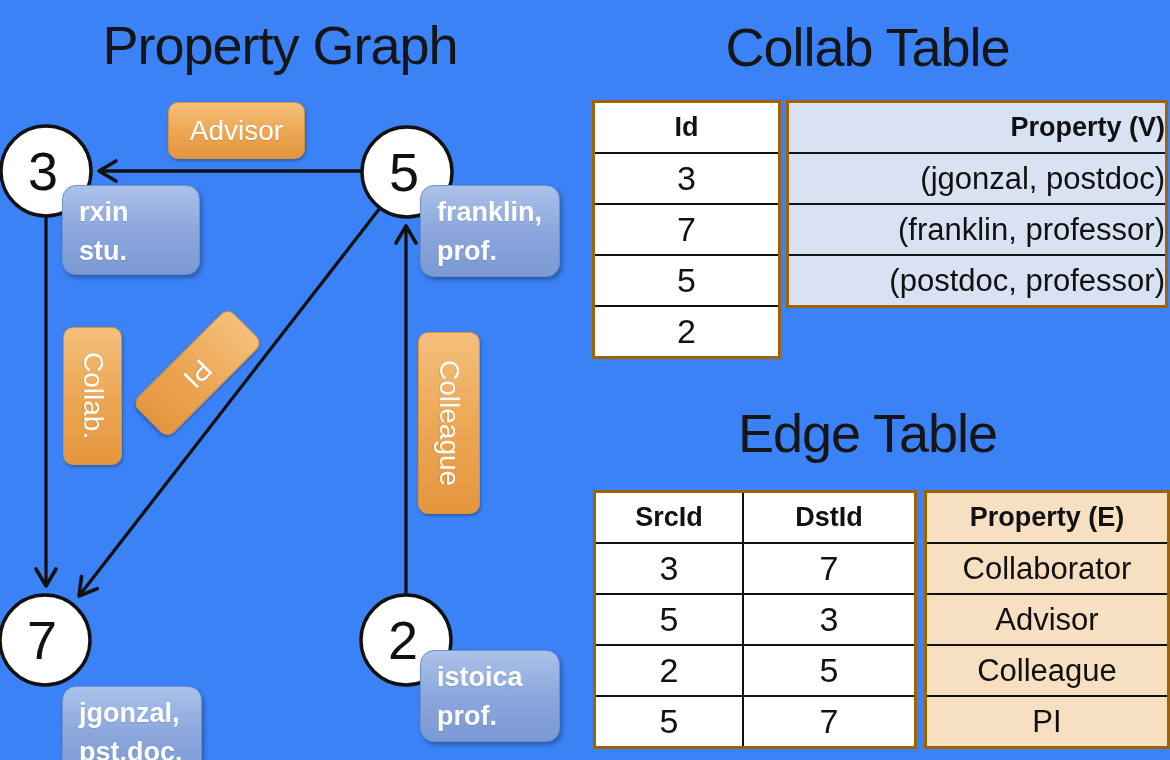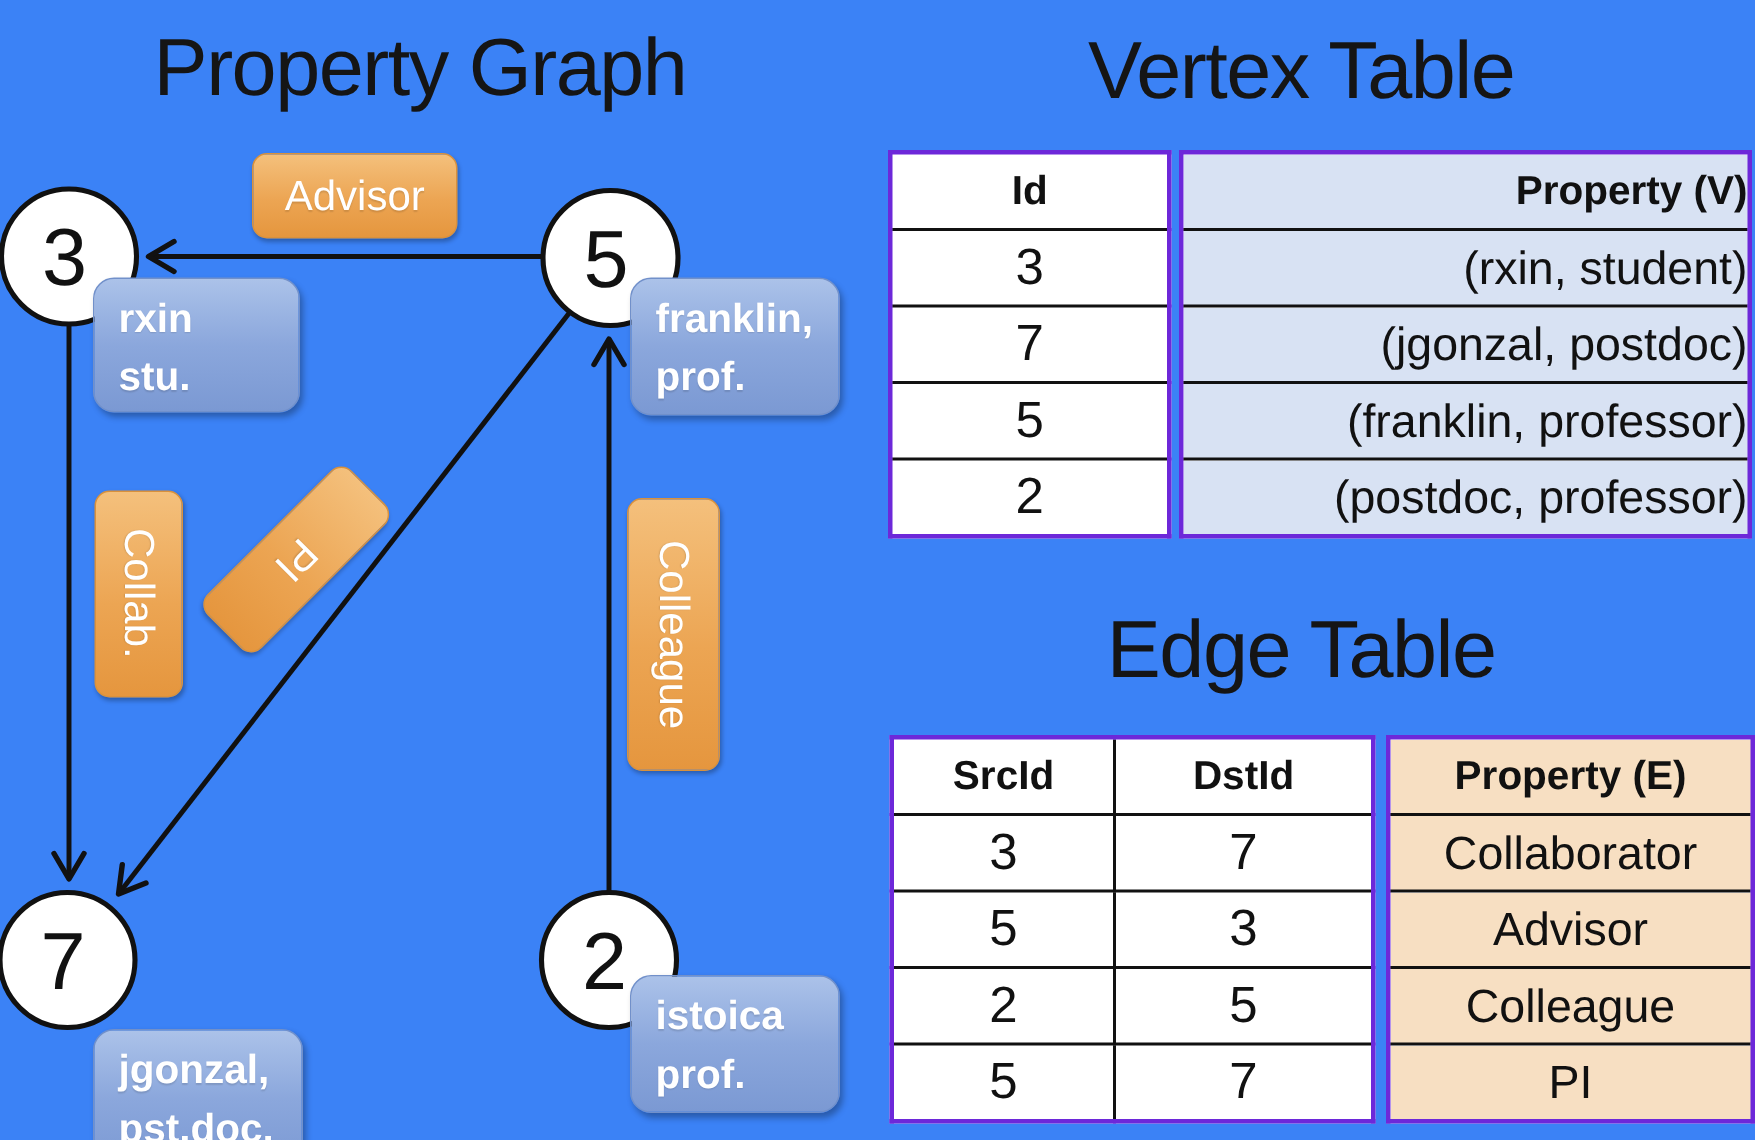--- a/index.html
+++ b/index.html
@@ -34,41 +34,41 @@
         border:1px solid #7190ca;box-shadow:2px 3px 4px rgba(0,0,0,.30);
         font-size:27px;font-weight:700;line-height:1.45;padding:7px 0 0 16px;
         text-shadow:0 1px 1px rgba(0,0,0,.12);}
   .b-rxin{left:62px;top:185px;width:120px;height:81px;}
   .b-franklin{left:420px;top:185px;width:122px;height:83px;}
   .b-jgonzal{left:62px;top:650px;width:122px;height:84px;margin-top:36px;}
   .b-istoica{left:420px;top:650px;width:122px;height:83px;}
 
   
   table.tbl{position:absolute;border-collapse:collapse;table-layout:fixed;
-            background:#fff;border:3px solid #6d28d9;}
+            background:#fff;border:3px solid #a16207;}
   .tbl th,.tbl td{border:2px solid #111;height:49px;padding:0;text-align:center;
                   vertical-align:middle;overflow:hidden;white-space:nowrap;}
   .tbl th{font-size:27px;font-weight:bold;}
   .tbl td{font-size:31px;font-weight:300;}
   .tbl td.idnum{font-size:34px;}
   .bluefill th,.bluefill td{background:#d8e2f3;text-align:right;}
   .peachfill th,.peachfill td{background:#f7dfc2;}
 
   .vt-id{left:592px;top:100px;width:189px;}
   .vt-prop{left:786px;top:100px;width:382px;}
   .et-ids{left:593px;top:490px;width:324px;}
   .et-prop{left:924px;top:490px;width:246px;}
 </style>
 </head>
 <body>
 
 <div class="stage">
 
   <div class="big-title t-graph">Property Graph</div>
-  <div class="big-title t-vertex">Vertex Table</div>
+  <div class="big-title t-vertex">Collab Table</div>
   <div class="big-title t-edge">Edge Table</div>
 
   <svg class="graph" width="585" height="760" viewBox="0 0 585 760">
     <defs>
       <marker id="arrow" viewBox="0 0 26 26" markerWidth="26" markerHeight="26" refX="21" refY="13" orient="auto" markerUnits="userSpaceOnUse">
         <path d="M4,3 L21,13 L4,23" fill="none" stroke="#111" stroke-width="3.6" stroke-linecap="round" stroke-linejoin="round"></path>
       </marker>
     </defs>
 
     <line x1="362" y1="171" x2="99" y2="171" stroke="#111" stroke-width="3.3" marker-end="url(#arrow)"></line>
@@ -136,23 +136,20 @@
         </tr>
   </tbody>
     </table>
 
   <table class="tbl vt-prop bluefill">
     <tbody>
         <tr>
           <th>Property (V)</th>
         </tr>
     <tr>
-          <td>(rxin, student)</td>
-        </tr>
-    <tr>
           <td>(jgonzal, postdoc)</td>
         </tr>
     <tr>
           <td>(franklin, professor)</td>
         </tr>
     <tr>
           <td>(postdoc, professor)</td>
         </tr>
   </tbody>
     </table>

